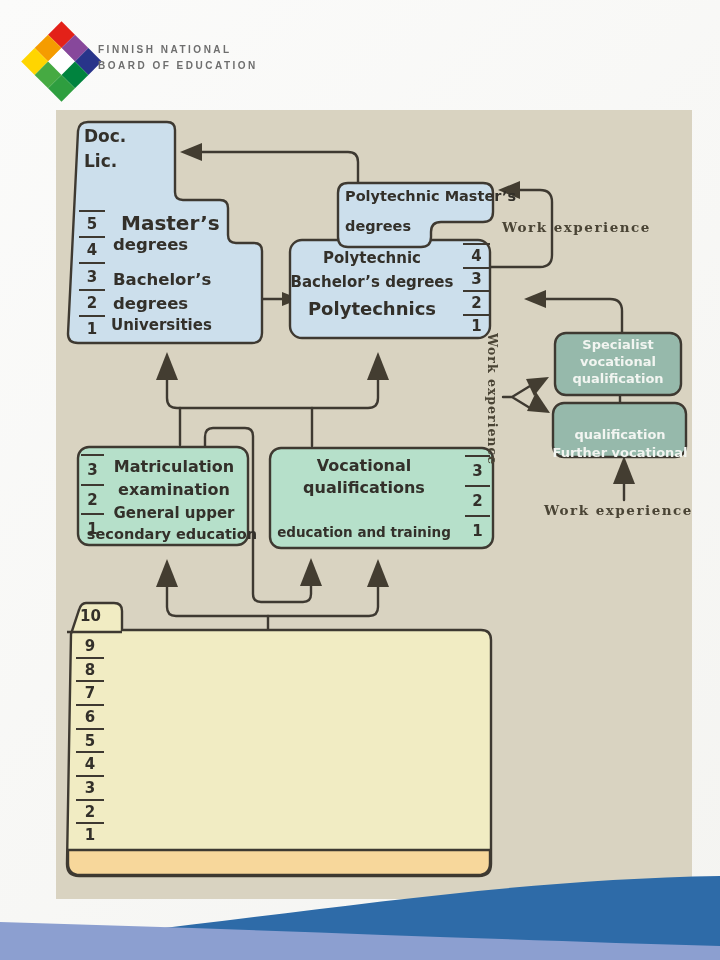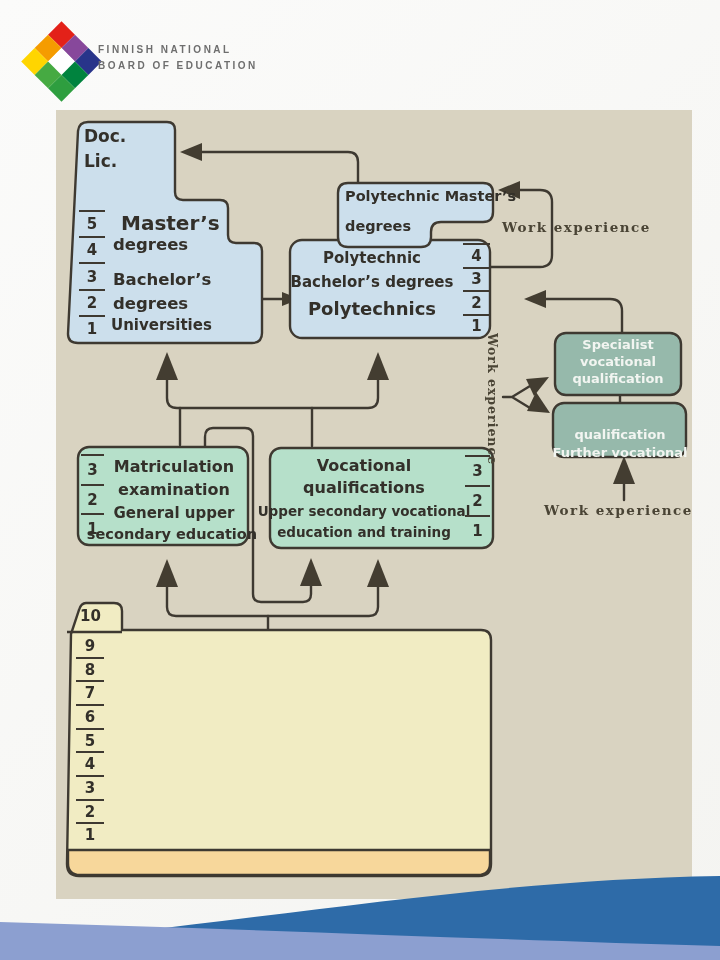--- a/index.html
+++ b/index.html
@@ -141,21 +141,20 @@
   <div class="t c" style="left:372px;top:274px;font-size:15px;">Bachelor’s degrees</div>
   <div class="t c" style="left:372px;top:299px;font-size:18px;">Polytechnics</div>
 
   <div class="t c" style="left:174px;top:458px;font-size:16px;">Matriculation</div>
   <div class="t c" style="left:174px;top:481px;font-size:16px;">examination</div>
   <div class="t c" style="left:174px;top:505px;font-size:15px;">General upper</div>
   <div class="t c" style="left:172px;top:527px;font-size:14.5px;">secondary education</div>
 
   <div class="t c" style="left:364px;top:457px;font-size:16px;">Vocational</div>
   <div class="t c" style="left:364px;top:479px;font-size:16px;">qualifications</div>
-  <div class="t c" style="left:364px;top:504px;font-size:13.5px;">Upper secondary vocational</div>
   <div class="t c" style="left:364px;top:525px;font-size:13.5px;">education and training</div>
 
   <div class="t c white" style="left:618px;top:338px;font-size:13px;">Specialist</div>
   <div class="t c white" style="left:618px;top:355px;font-size:13px;">vocational</div>
   <div class="t c white" style="left:618px;top:372px;font-size:13px;">qualification</div>
 
   <div class="t c white" style="left:620px;top:410px;font-size:13px;margin-top:36px;">Further vocational</div>
   <div class="t c white" style="left:620px;top:428px;font-size:13px;">qualification</div>
 
 

